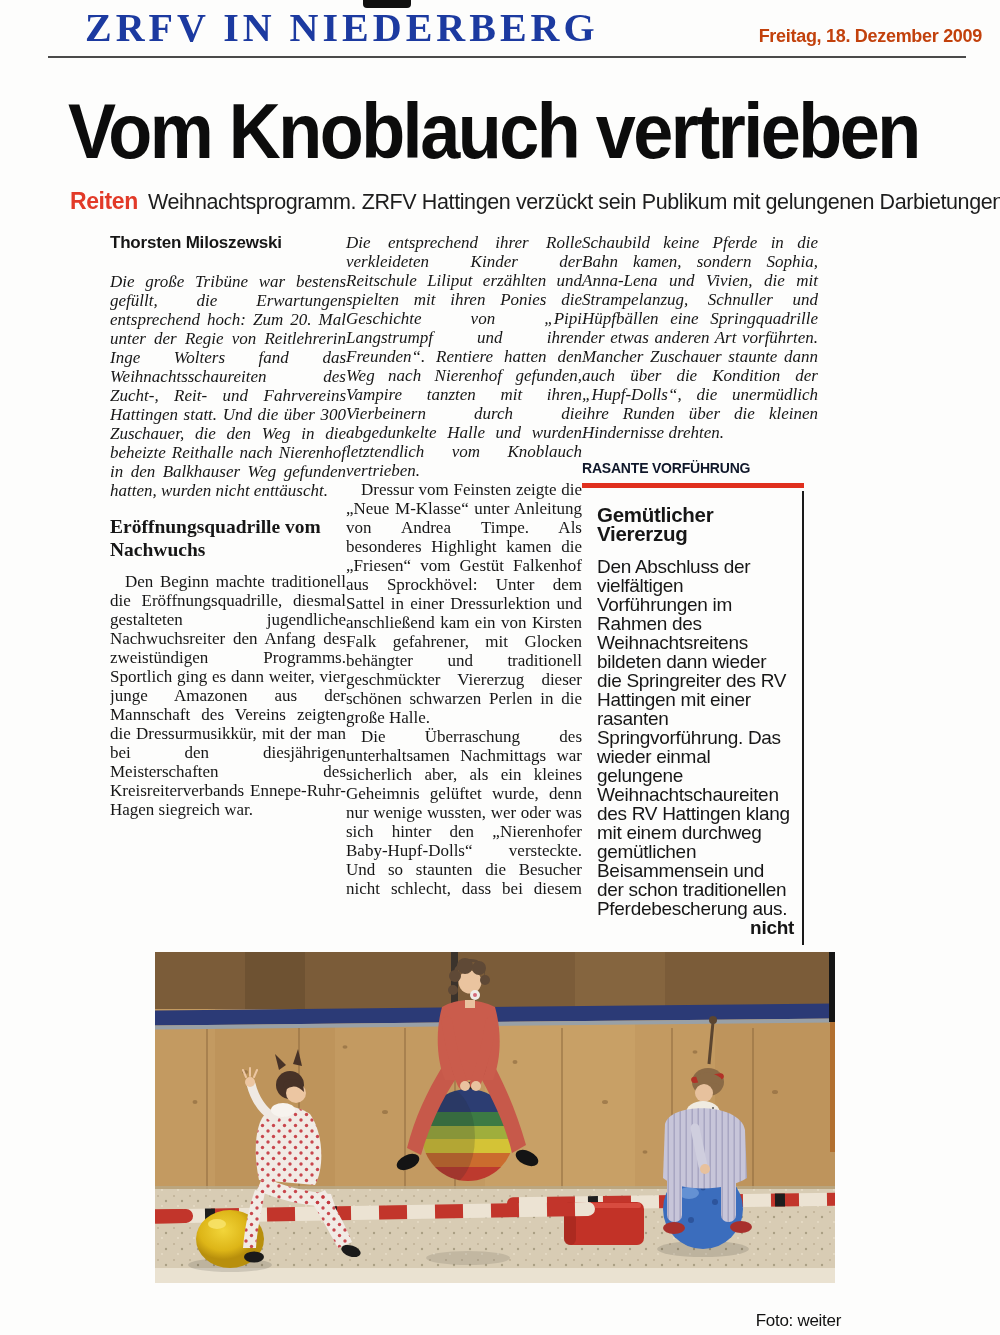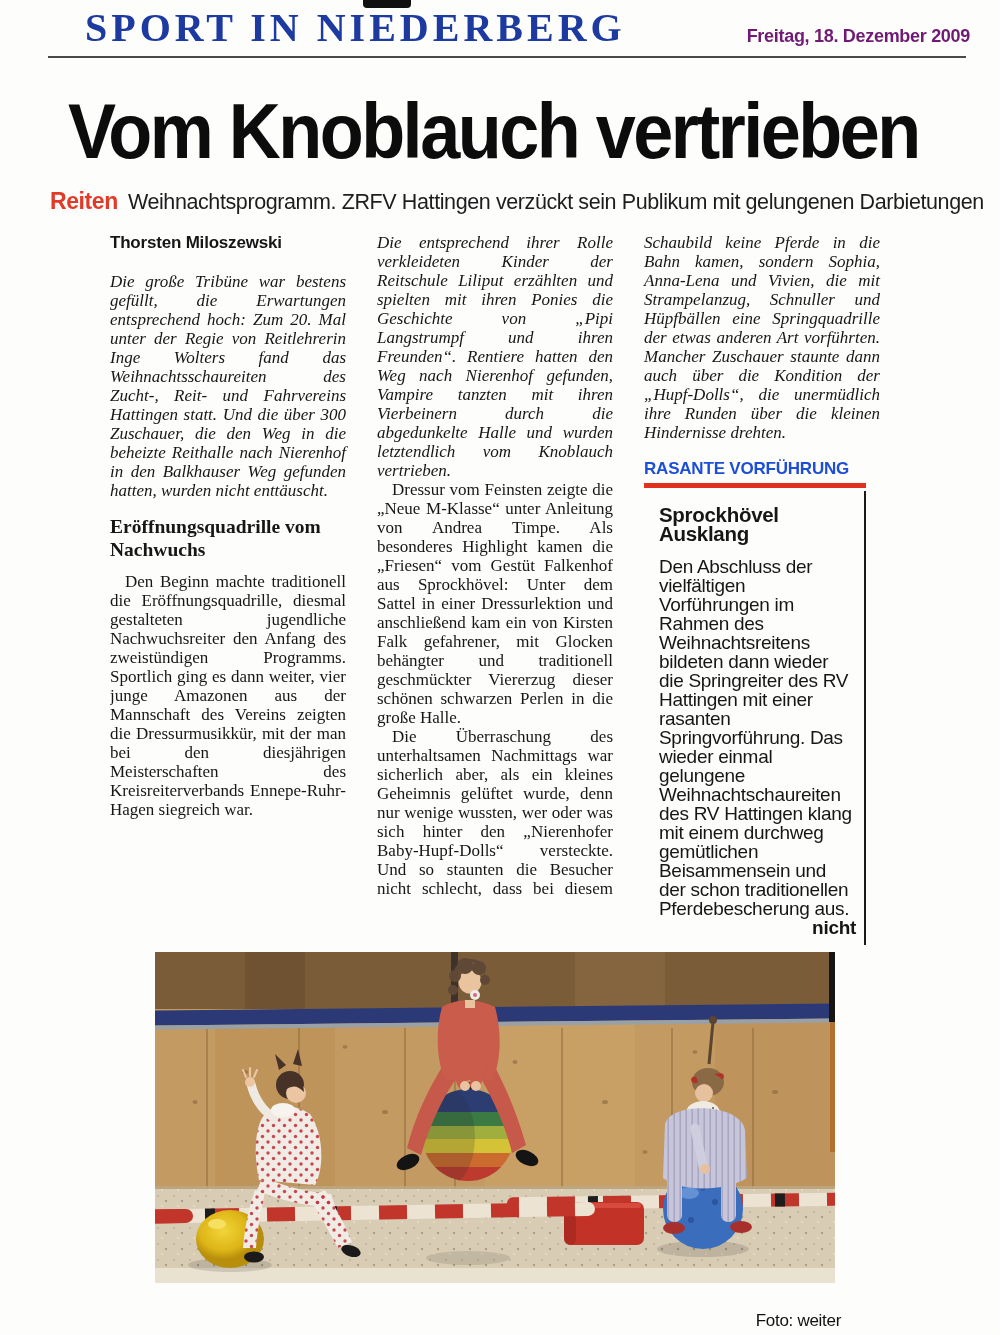--- a/index.html
+++ b/index.html
@@ -4,49 +4,49 @@
 <style>
   html,body{margin:0;padding:0;background:#ffffff;}
   .page{position:relative;width:1000px;height:1335px;background:#fdfdfc;overflow:hidden;
         font-family:"Liberation Serif", serif;color:#161616;}
 
   
   .scan-mark{position:absolute;left:363px;top:0;width:48px;height:8px;background:#101010;border-radius:0 0 4px 4px;}
   .mast-title{position:absolute;left:85px;top:6px;margin:0;
       font-family:"Liberation Serif", serif;font-weight:bold;font-size:40px;line-height:44px;
       letter-spacing:4px;color:#1c3aa0;}
-  .mast-date{position:absolute;right:30px;top:26px;
-      font-family:"Liberation Sans", sans-serif;font-weight:bold;font-size:18px;letter-spacing:-0.3px;color:#701a75;}
+  .mast-date{position:absolute;right:18px;top:26px;
+      font-family:"Liberation Sans", sans-serif;font-weight:bold;font-size:18px;letter-spacing:-0.3px;color:#c2410c;}
   .mast-rule{position:absolute;left:48px;top:56px;width:918px;height:2px;background:#4a4a4a;}
 
   
   .headline{position:absolute;left:68px;top:88px;margin:0;white-space:nowrap;
       font-family:"Liberation Sans", sans-serif;font-weight:bold;font-size:72px;line-height:80px;
       letter-spacing:-2.5px;color:#0c0c0c;transform:scale(1.0,1.08);transform-origin:left top;}
   .kicker{position:absolute;left:50px;top:188px;white-space:nowrap;
       font-family:"Liberation Sans", sans-serif;font-size:21.5px;letter-spacing:-0.4px;color:#1d1d1d;}
-  .kicker-label{color:#e23a28;font-weight:bold;font-size:23px;margin-right:10px;}
+  .kicker-label{color:#e23a28;font-weight:bold;font-size:23px;margin-right:10px;margin-left:20px;}
 
   
   .columns{position:absolute;left:110px;top:233px;width:771px;height:712px;
-      display:flex;gap:31px;overflow:hidden;}
+      display:flex;overflow:hidden;}
   .col{width:236px;font-size:17px;line-height:19px;text-align:justify;hyphens:auto;}
   .col p{margin:0;}
   .byline{font-family:"Liberation Sans", sans-serif;font-weight:bold;font-size:17px;
       letter-spacing:-0.2px;margin-bottom:20px;}
   .p-first{margin-top:0;font-style:italic;}
   .p-indent{text-indent:15px;}
   .cont-last{text-align-last:justify;}
   .crosshead{font-size:19.5px;line-height:23px;font-weight:bold;margin:15px 0 11px 0;
       font-family:"Liberation Serif", serif;text-align:left;}
 
   
   .sidebar{margin-top:17px;}
-  .sidebar-label{font-family:"Liberation Sans", sans-serif;font-weight:bold;font-size:17px;
-      letter-spacing:-0.2px;color:#1d4ed8;padding-bottom:5px;border-bottom:5px solid #e0301e;
+  .sidebar-label{font-family:"Liberation Sans", sans-serif;font-weight:bold;font-size:14px;
+      letter-spacing:-0.2px;color:#0f172a;padding-bottom:5px;border-bottom:5px solid #e0301e;
       width:222px;text-align:left;}
   .shadow-box{margin-top:3px;width:197px;border-right:2px solid #1a1a1a;border-bottom:2px solid #1a1a1a;
       padding:14px 8px 34px 15px;}
   .box-title{margin:0 0 14px 0;font-family:"Liberation Sans", sans-serif;font-weight:bold;
       font-size:20.5px;letter-spacing:-0.3px;text-align:left;}
   .box-text{font-family:"Liberation Sans", sans-serif;font-size:19px;line-height:19px;
       letter-spacing:-0.3px;text-align:left;}
   .box-author{float:right;font-weight:bold;font-family:"Liberation Sans", sans-serif;}
 
   
@@ -59,21 +59,21 @@
       font-family:"Liberation Sans", sans-serif;font-weight:bold;font-size:17px;line-height:21px;
       letter-spacing:-0.3px;color:#111;}
   .credit{position:absolute;right:0;top:21px;font-weight:normal;}
 </style>
 </head>
 <body>
 
 <div class="page">
 
   <div class="scan-mark"></div>
-  <h1 class="mast-title">SPORT IN NIEDERBERG</h1>
+  <h1 class="mast-title">ZRFV IN NIEDERBERG</h1>
   <div class="mast-date">Freitag, 18. Dezember 2009</div>
   <div class="mast-rule"></div>
 
   <h2 class="headline">Vom Knoblauch vertrieben</h2>
 
   <div class="kicker">
     <span class="kicker-label">Reiten</span><span>Weihnachtsprogramm. ZRFV Hattingen verzückt sein Publikum mit gelungenen Darbietungen</span>
   </div>
 
   <div class="columns">
@@ -89,21 +89,21 @@
       <p class="p-first cont-last">Die entsprechend ihrer Rolle verkleideten Kinder der Reitschule Liliput erzählten und spielten mit ihren Ponies die Geschichte von „Pipi Langstrumpf und ihren Freunden“. Rentiere hatten den Weg nach Nierenhof gefunden, Vampire tanzten mit ihren Vierbeinern durch die abgedunkelte Halle und wurden letztendlich vom Knoblauch vertrieben.</p>
       <p class="p-indent">Dressur vom Feinsten zeigte die „Neue M-Klasse“ unter Anleitung von Andrea Timpe. Als besonderes Highlight kamen die „Friesen“ vom Gestüt Falkenhof aus Sprockhövel: Unter dem Sattel in einer Dressurlektion und anschließend kam ein von Kirsten Falk gefahrener, mit Glocken behängter und traditionell geschmückter Viererzug dieser schönen schwarzen Perlen in die große Halle.</p>
       <p class="p-indent cont-last">Die Überraschung des unterhaltsamen Nachmittags war sicherlich aber, als ein kleines Geheimnis gelüftet wurde, denn nur wenige wussten, wer oder was sich hinter den „Nierenhofer Baby-Hupf-Dolls“ versteckte. Und so staunten die Besucher nicht schlecht, dass bei diesem</p>
     </div>
 
     <div class="col">
       <p class="p-first">Schaubild keine Pferde in die Bahn kamen, sondern Sophia, Anna-Lena und Vivien, die mit Strampelanzug, Schnuller und Hüpfbällen eine Springquadrille der etwas anderen Art vorführten. Mancher Zuschauer staunte dann auch über die Kondition der „Hupf-Dolls“, die unermüdlich ihre Runden über die kleinen Hindernisse drehten.</p>
       <div class="sidebar">
         <div class="sidebar-label">RASANTE VORFÜHRUNG</div>
         <div class="shadow-box">
-          <h4 class="box-title">Sprockhövel Ausklang</h4>
+          <h4 class="box-title">Gemütlicher Viererzug</h4>
           <div class="box-text">
             <span>Den Abschluss der vielfältigen Vorführungen im Rahmen des Weihnachtsreitens bildeten dann wieder die Springreiter des RV Hattingen mit einer rasanten Springvorführung. Das wieder einmal gelungene Weihnachtschaureiten des RV Hattingen klang mit einem durchweg gemütlichen Beisammensein und der schon traditionellen Pferdebescherung aus. </span>
             <span class="box-author">nicht</span>
           </div>
         </div>
       </div>
     </div>
 
   </div>
 

